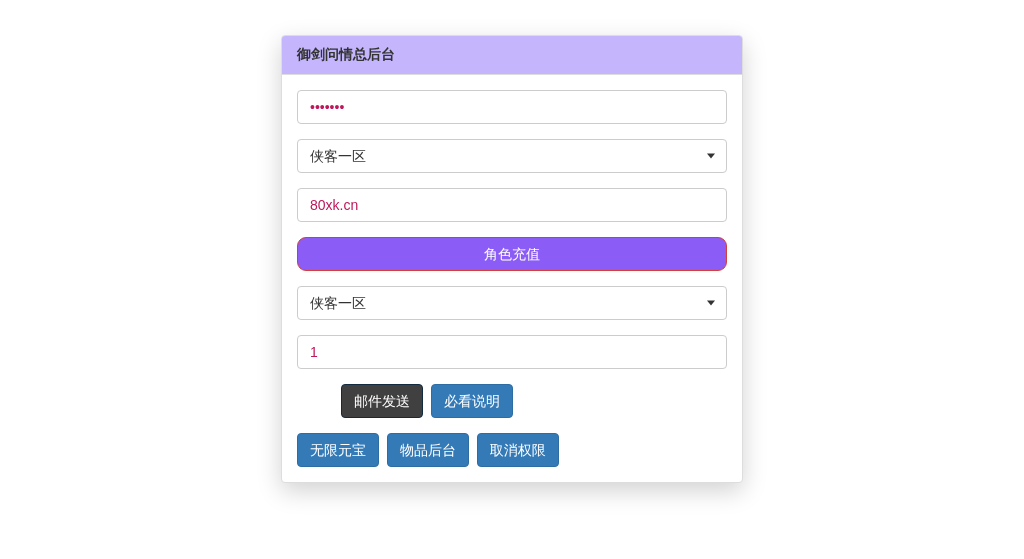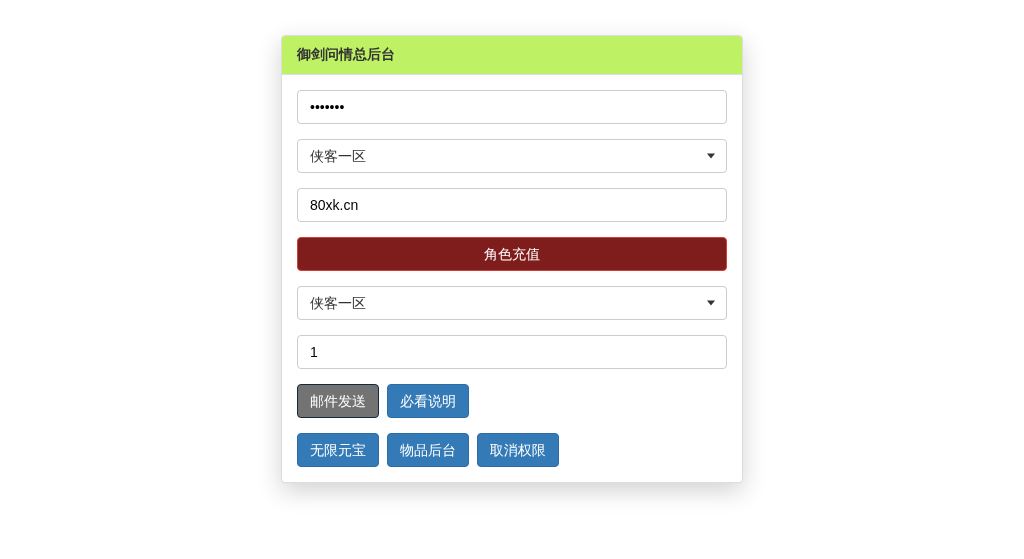--- a/index.html
+++ b/index.html
@@ -7,21 +7,21 @@
   .panel {
     width: 462px;
     margin: 35px auto 0 auto;
     border: 1px solid #ddd;
     border-radius: 4px;
     background: #fff;
     box-shadow: 0 8px 24px rgba(0,0,0,0.18);
   }
   .panel-heading {
     padding: 10px 15px;
-    background: #bef264;
+    background: #c4b5fd;
     border-bottom: 1px solid #ddd;
     border-top-left-radius: 3px;
     border-top-right-radius: 3px;
   }
   .panel-title {
     font-size: 14px;
     font-weight: 700;
     color: #333;
   }
   .panel-body {
@@ -29,21 +29,21 @@
   }
   .form-group { margin-bottom: 15px; }
   .form-group:last-child { margin-bottom: 0; }
   .form-control {
     display: block;
     width: 100%;
     height: 34px;
     padding: 6px 12px;
     font-size: 14px;
     line-height: 1.42857143;
-    color: #000000;
+    color: #be185d;
     background-color: #fff;
     border: 1px solid #ccc;
     border-radius: 4px;
   }
   .form-control::placeholder { color: #999; }
   .select-wrap { position: relative; }
   .select-wrap .form-control { color: #333; padding-right: 44px; }
   .caret {
     position: absolute;
     right: 12px;
@@ -61,23 +61,23 @@
     line-height: 1.42857143;
     text-align: center;
     white-space: nowrap;
     vertical-align: middle;
     border: 1px solid transparent;
     border-radius: 4px;
     cursor: pointer;
     color: #fff;
   }
   .btn-block { display: block; width: 100%; }
-  .btn-danger { background-color: #7f1d1d; border-color: #d43f3a; }
+  .btn-danger { background-color: #8b5cf6; border-color: #d43f3a; border-radius: 9px; }
   .btn-primary { background-color: #337ab7; border-color: #2e6da4; }
-  .btn-primary.pressed { background-color: #737373; border-color: #122b40; }
+  .btn-primary.pressed { background-color: #404040; border-color: #122b40; margin-left: 44px; }
   .btn-row .btn { margin-right: 4px; }
   .btn-row .btn:last-child { margin-right: 16px; }
 </style>
 </head>
 <body>
 
 <div class="panel">
   <div class="panel-heading">
     <div class="panel-title">御剑问情总后台</div>
   </div>

